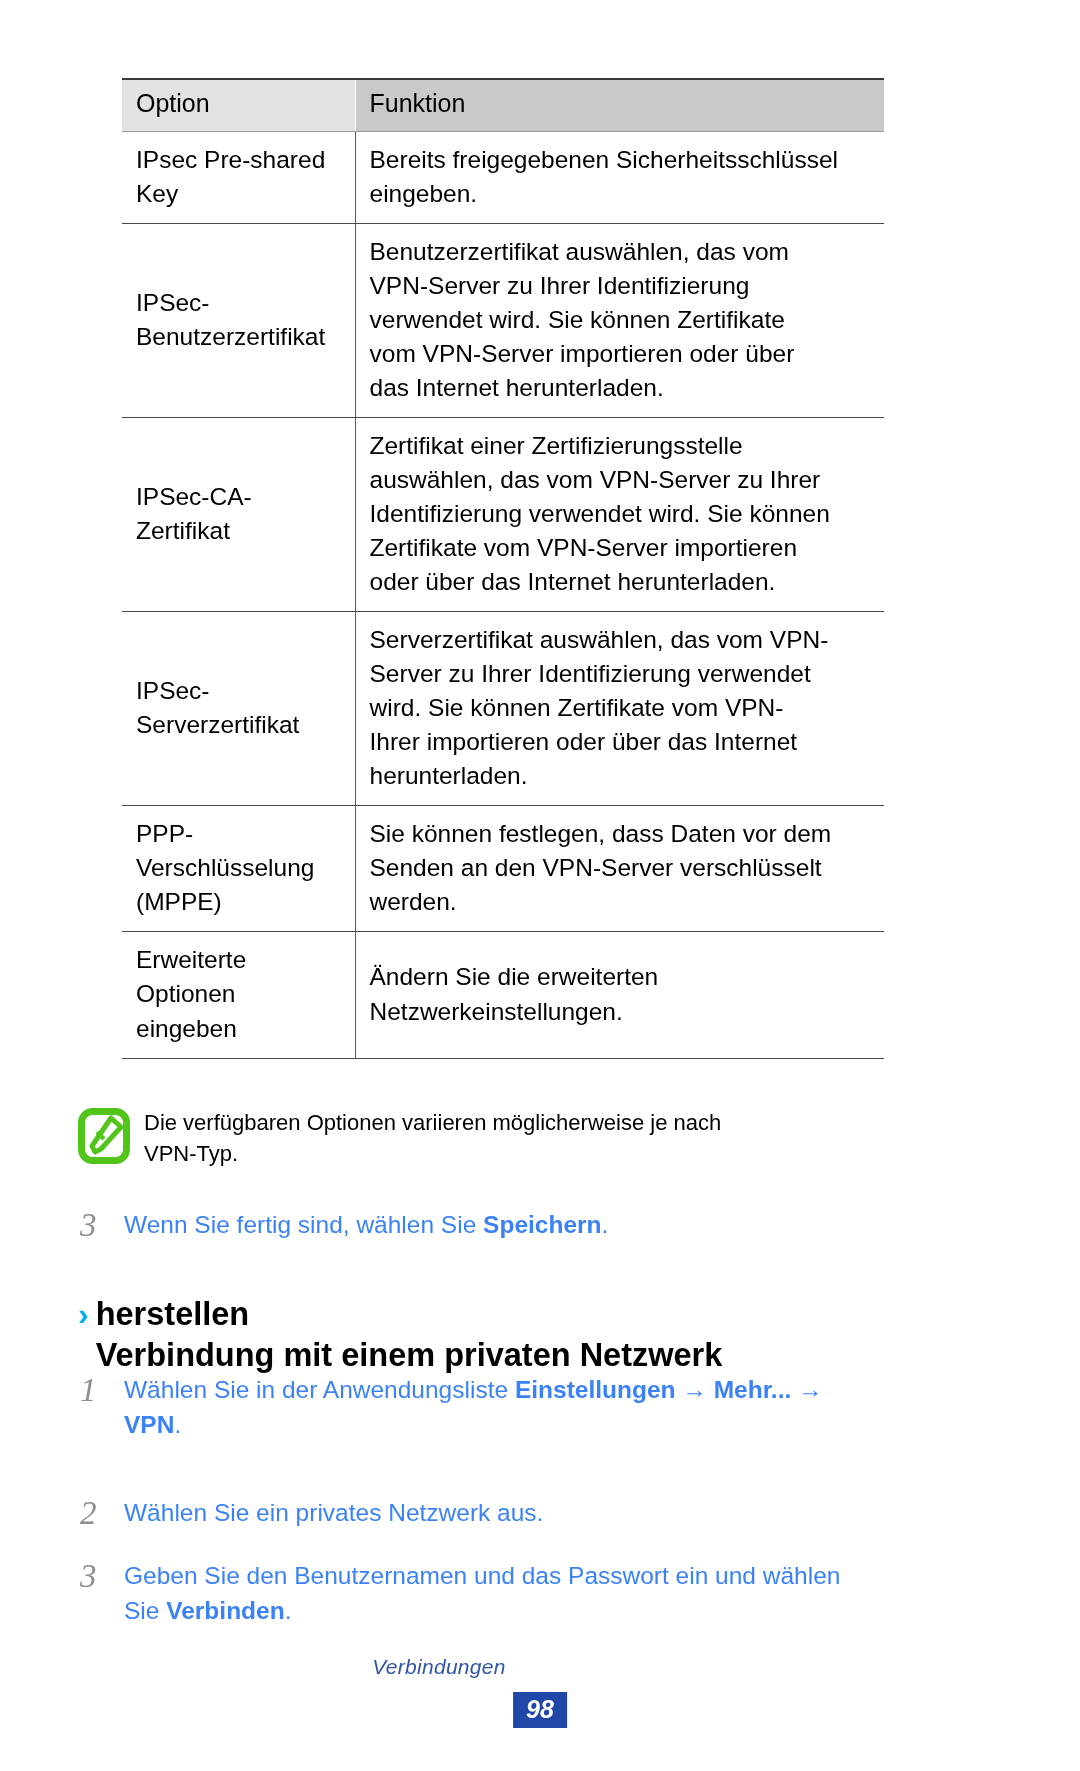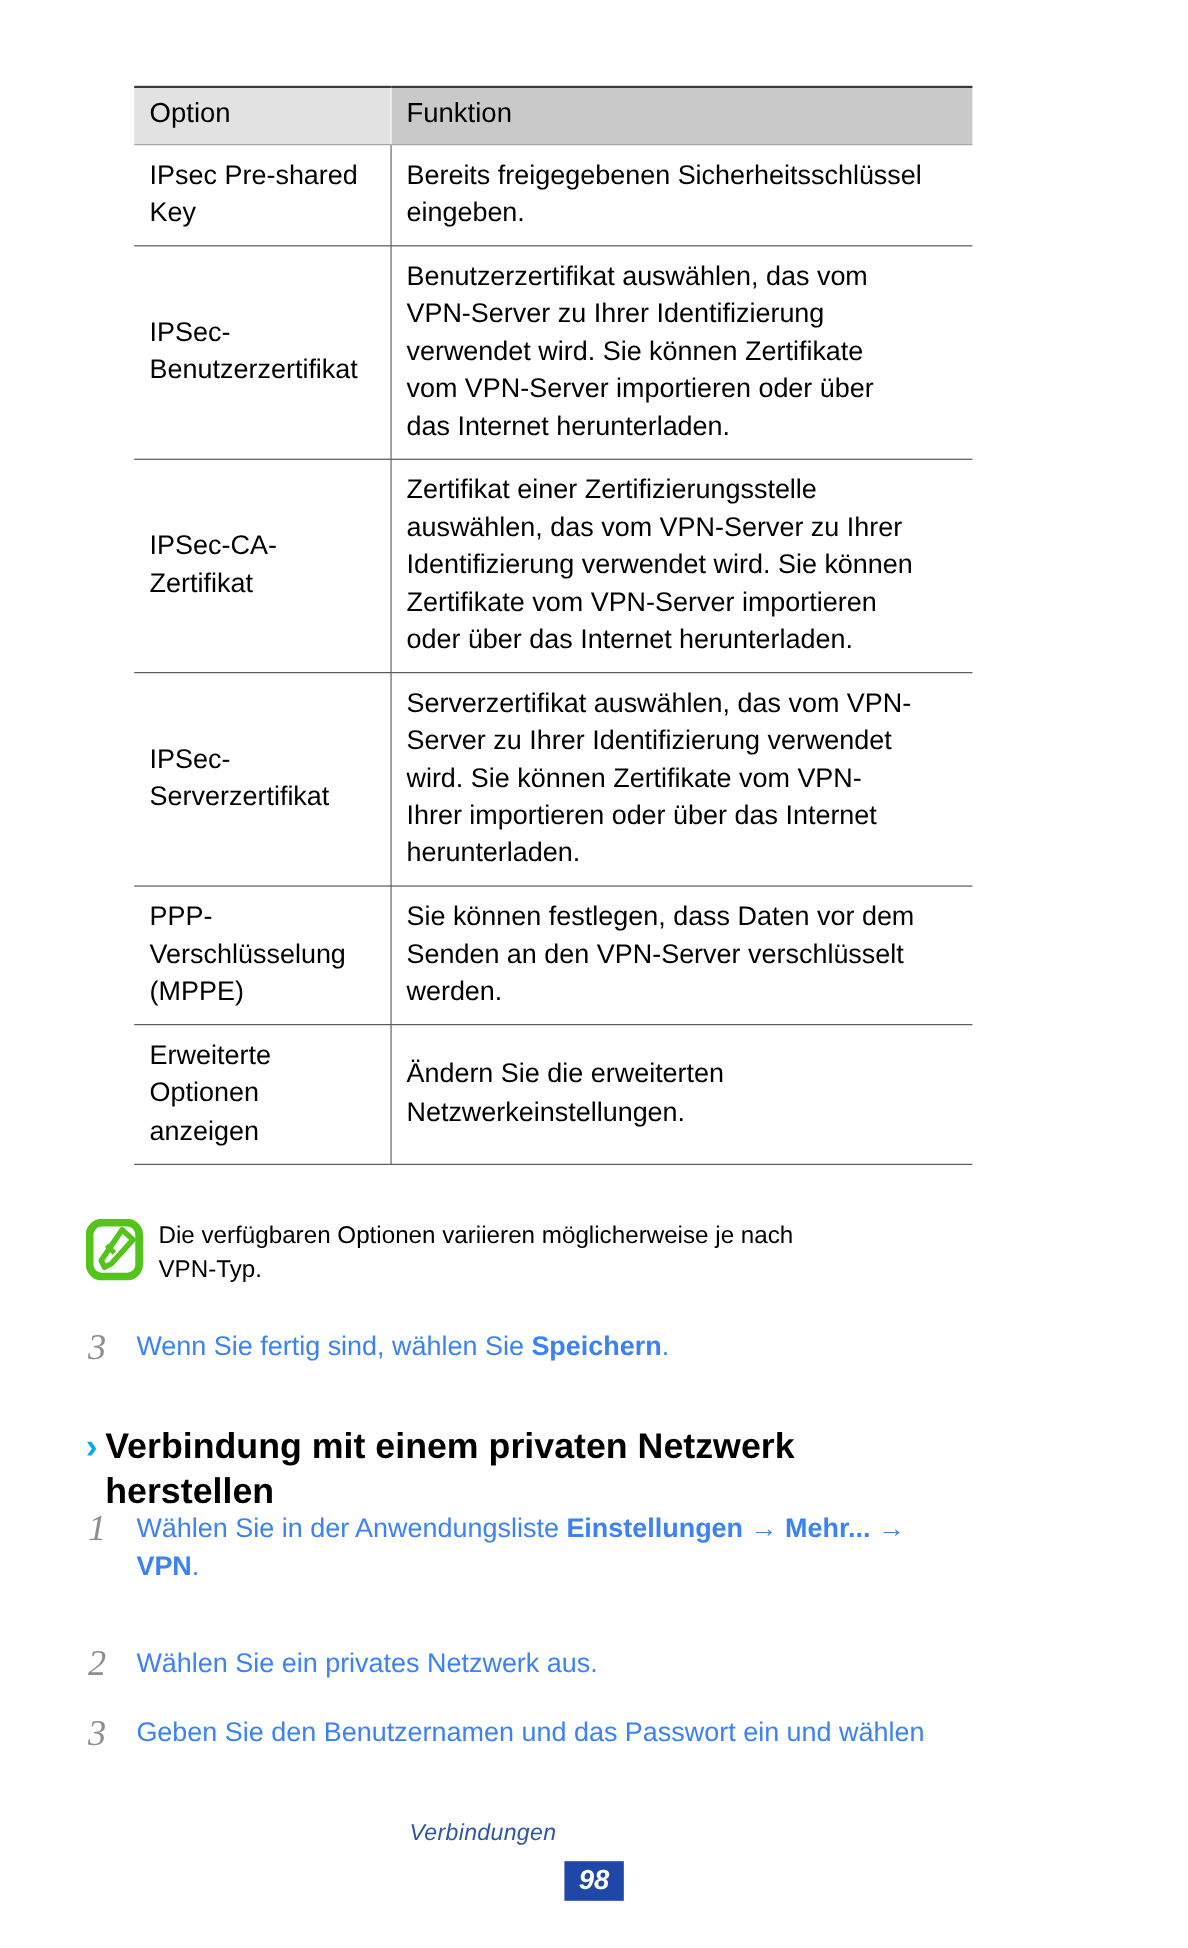--- a/index.html
+++ b/index.html
@@ -253,21 +253,21 @@
         <td class="col-func">
           <span class="ln">Sie können festlegen, dass Daten vor dem</span>
           <span class="ln">Senden an den VPN-Server verschlüsselt</span>
           <span class="ln">werden.</span>
         </td>
       </tr>
       <tr>
         <td class="col-opt">
           <span class="ln">Erweiterte</span>
           <span class="ln">Optionen</span>
-          <span class="ln">anzeigen</span>
+          <span class="ln">eingeben</span>
         </td>
         <td class="col-func">
           <span class="ln">Ändern Sie die erweiterten</span>
           <span class="ln">Netzwerkeinstellungen.</span>
         </td>
       </tr>
     </tbody>
   </table>
 
   <div class="note">
@@ -287,22 +287,22 @@
   <div class="step" id="step-save">
     <div class="step-num">3</div>
     <div class="step-body">
       <span class="ln"><span>Wenn Sie fertig sind, wählen Sie </span><b>Speichern</b><span>.</span></span>
     </div>
   </div>
 
   <div class="heading">
     <span class="heading-chevron">›</span>
     <div class="heading-text">
+      <span class="ln">herstellen</span>
       <span class="ln">Verbindung mit einem privaten Netzwerk</span>
-      <span class="ln">herstellen</span>
     </div>
   </div>
 
   <div class="step" id="step-c1">
     <div class="step-num">1</div>
     <div class="step-body">
       <span class="ln"><span>Wählen Sie in der Anwendungsliste </span><b>Einstellungen</b><span class="arrow"> → </span><b>Mehr...</b><span class="arrow"> →</span></span>
       <span class="ln"><b>VPN</b><span>.</span></span>
     </div>
   </div>
@@ -311,19 +311,20 @@
     <div class="step-num">2</div>
     <div class="step-body">
       <span class="ln">Wählen Sie ein privates Netzwerk aus.</span>
     </div>
   </div>
 
   <div class="step" id="step-c3">
     <div class="step-num">3</div>
     <div class="step-body">
       <span class="ln">Geben Sie den Benutzernamen und das Passwort ein und wählen</span>
+      <span class="ln"><span>Sie </span><b>Verbinden</b><span>.</span></span>
     </div>
   </div>
 
   <div class="footer-label">Verbindungen</div>
   <div class="page-number">98</div>
 
 </div>
 
 </body></html>

